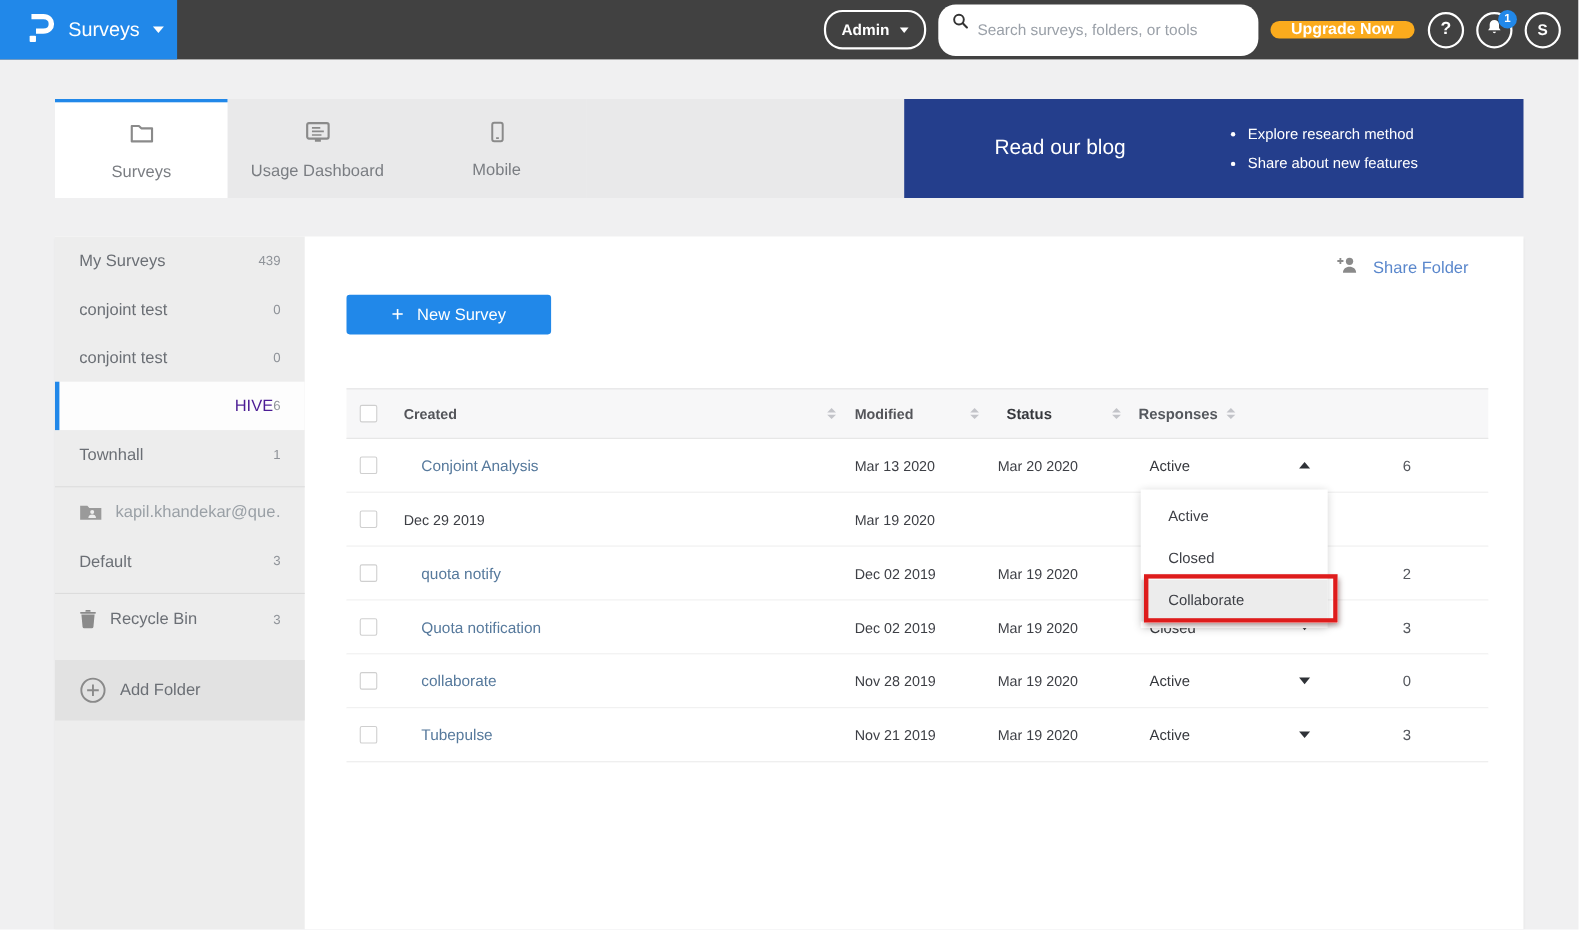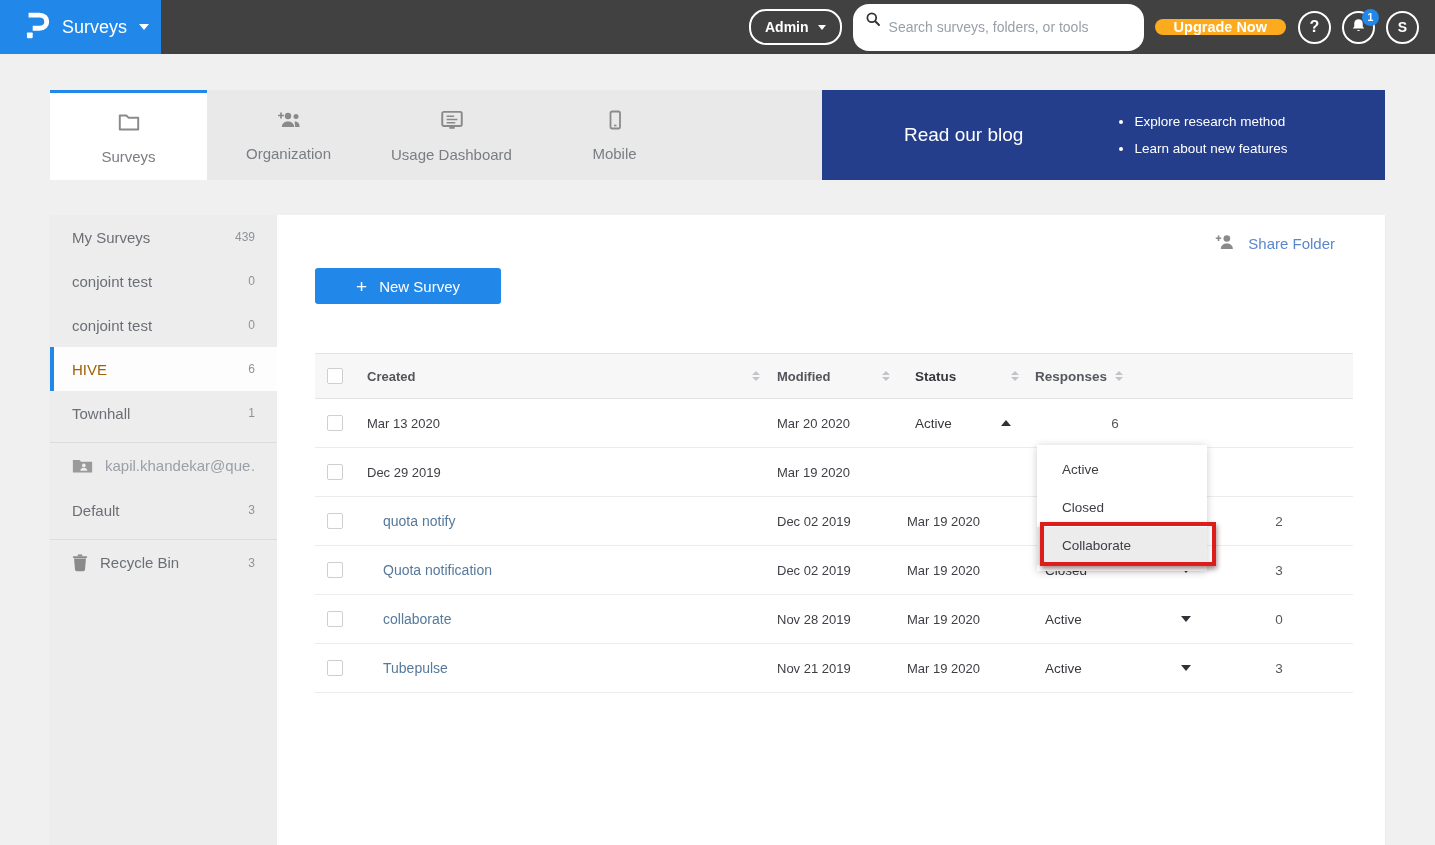--- a/index.html
+++ b/index.html
@@ -37,21 +37,21 @@
   .banner-title{color:#fff;font-size:19px;margin-left:82px;}
   .banner ul{margin-left:95px;color:#fff;font-size:13.5px;line-height:27px;padding-left:16px;}
 
   
   .card{margin:35px 50px 0;height:630px;background:#fff;display:flex;box-shadow:0 1px 2px rgba(0,0,0,.05);}
   .sidebar{width:227px;background:var(--sidebar);flex:none;}
   .sb-item{height:44px;display:flex;align-items:center;padding:0 22px;cursor:pointer;}
   .sb-label{font-size:15px;color:#6b6f75;flex:1;white-space:nowrap;overflow:hidden;}
   .sb-count{font-size:12px;color:#8f9399;}
   .sb-item.sel{background:#fdfdfd;border-left:4px solid var(--blue);padding-left:18px;}
-  .sb-item.sel .sb-label{color:#a16207;}
+  .sb-item.sel .sb-label{color:#4c1d95;text-align:right;}
   .sb-item.muted .sb-label{color:#9aa0a6;}
   .sb-item.div-top{border-top:1px solid #dcdcdc;margin-top:7px;height:46px;}
   .sb-item.block{margin-top:15px;height:55px;background:#e2e2e2;}
   .sb-ic{margin-right:12px;display:flex;align-items:center;}
 
   .content{flex:1;position:relative;}
   .share-row{display:flex;justify-content:flex-end;align-items:center;gap:11px;padding:16px 50px 0 0;height:40px;cursor:pointer;}
   .share-label{color:var(--share);font-size:15px;}
   .new-survey-btn{margin:13px 0 0 38px;width:186px;height:36px;background:var(--blue);border:none;border-radius:3px;color:#fff;font-size:15px;display:flex;align-items:center;justify-content:center;gap:12px;cursor:pointer;}
   .plus-glyph{font-size:19px;font-weight:400;line-height:1;}
@@ -137,32 +137,20 @@
   <div class="tab active">
     <span>
       <svg viewBox="0 0 24 24" width="26" height="26">
           <path d="M3.5 19 V6 h6 l2 2 h9 v11 z" fill="none" stroke="#8a8a8a" stroke-width="1.8" stroke-linejoin="round"></path>
         </svg>
     </span>
     <span class="tlabel">Surveys</span>
   </div>
   <div class="tab">
     <span>
-      <svg viewBox="0 0 28 24" width="28" height="24" fill="#8a8a8a">
-          <path d="M3 7.5 h6 M6 4.5 v6" stroke="#8a8a8a" stroke-width="1.7" fill="none"></path>
-          <circle cx="13" cy="8" r="3.2"></circle>
-          <path d="M6.8 19 c0-3.6 2.8-5.6 6.2-5.6 s6.2 2 6.2 5.6 z"></path>
-          <circle cx="21" cy="8.6" r="2.5"></circle>
-          <path d="M19.6 13.6 c2.9 0 5 1.8 5 5.4 h-4.4"></path>
-        </svg>
-    </span>
-    <span class="tlabel">Organization</span>
-  </div>
-  <div class="tab">
-    <span>
       <svg viewBox="0 0 24 24" width="26" height="26">
           <rect x="3" y="4.5" width="18" height="13" rx="1.5" fill="none" stroke="#8a8a8a" stroke-width="1.8"></rect>
           <path d="M7 8.5 h7 M7 11.5 h10 M7 14.5 h8" stroke="#8a8a8a" stroke-width="1.4"></path>
           <path d="M9.5 17.5 v2.6 h5 v-2.6" fill="#8a8a8a"></path>
         </svg>
     </span>
     <span class="tlabel">Usage Dashboard</span>
   </div>
   <div class="tab">
     <span>
@@ -171,21 +159,21 @@
           <path d="M11 17.5 h2.5" stroke="#8a8a8a" stroke-width="1.6"></path>
         </svg>
     </span>
     <span class="tlabel">Mobile</span>
   </div>
   <div class="tab-filler"></div>
   <div class="banner">
     <span class="banner-title">Read our blog</span>
     <ul>
       <li>Explore research method</li>
-      <li>Learn about new features</li>
+      <li>Share about new features</li>
     </ul>
   </div>
 </div>
 
 <div class="card">
   <div class="sidebar">
       <div class="sb-item">
         <span class="sb-label">My Surveys</span>
         <span class="sb-count">439</span>
       </div>
@@ -222,20 +210,29 @@
       <div class="sb-item div-top">
         <span class="sb-ic">
           <svg viewBox="0 0 20 22" width="16" height="18" fill="#8a8a8a">
             <path d="M2.5 5.5 h15 l-1.3 14 a2 2 0 0 1-2 1.8 H5.8 a2 2 0 0 1-2-1.8 z"></path>
             <rect x="1" y="2.6" width="18" height="2" rx="1"></rect>
             <rect x="7" y="0.5" width="6" height="2" rx="1"></rect>
           </svg>
         </span>
         <span class="sb-label">Recycle Bin</span>
         <span class="sb-count">3</span>
+      </div>
+      <div class="sb-item block">
+        <span class="sb-ic">
+          <svg viewBox="0 0 26 26" width="25" height="25">
+            <circle cx="13" cy="13" r="11" fill="none" stroke="#8a8a8a" stroke-width="1.8"></circle>
+            <path d="M13 7.5 v11 M7.5 13 h11" stroke="#8a8a8a" stroke-width="1.8"></path>
+          </svg>
+        </span>
+        <span class="sb-label">Add Folder</span>
       </div>
     </div>
 
   <div class="content">
     <div class="share-row">
       <span>
         <svg viewBox="0 0 26 20" width="24" height="19" fill="#8a8a8a">
             <path d="M3 6.5 h6 M6 3.5 v6" stroke="#8a8a8a" stroke-width="1.8" fill="none"></path>
             <circle cx="15" cy="6.8" r="3.6"></circle>
             <path d="M8.5 18 c0-3.8 2.9-5.9 6.5-5.9 s6.5 2.1 6.5 5.9 z"></path>
@@ -282,20 +279,23 @@
               <i class="dn"></i>
             </span>
         </div>
       </div>
 
       <div id="table-body">
   <div class="trow">
     <div class="cell c-cb">
               <span class="cb"></span>
             </div>
+    <div class="cell c-name">
+              <a>Conjoint Analysis</a>
+            </div>
     <div class="cell c-date">Mar 13 2020</div>
     <div class="cell c-date">Mar 20 2020</div>
     <div class="cell c-status">
       <span>Active</span>
       <span class="car up"></span>
     </div>
     <div class="cell c-resp">6</div>
   </div>
 
   <div class="trow">

